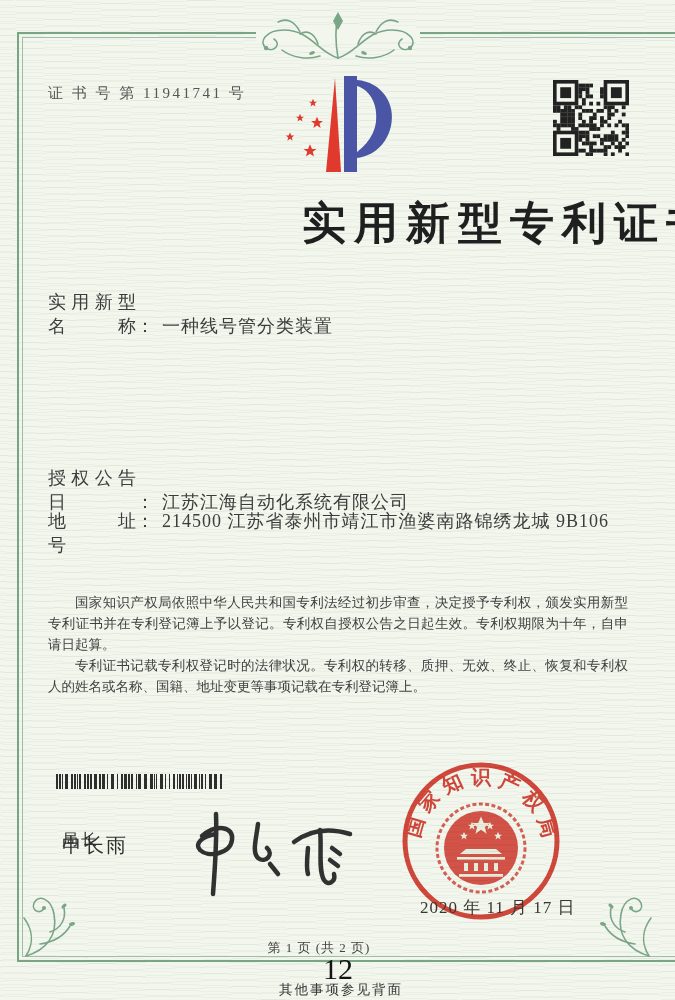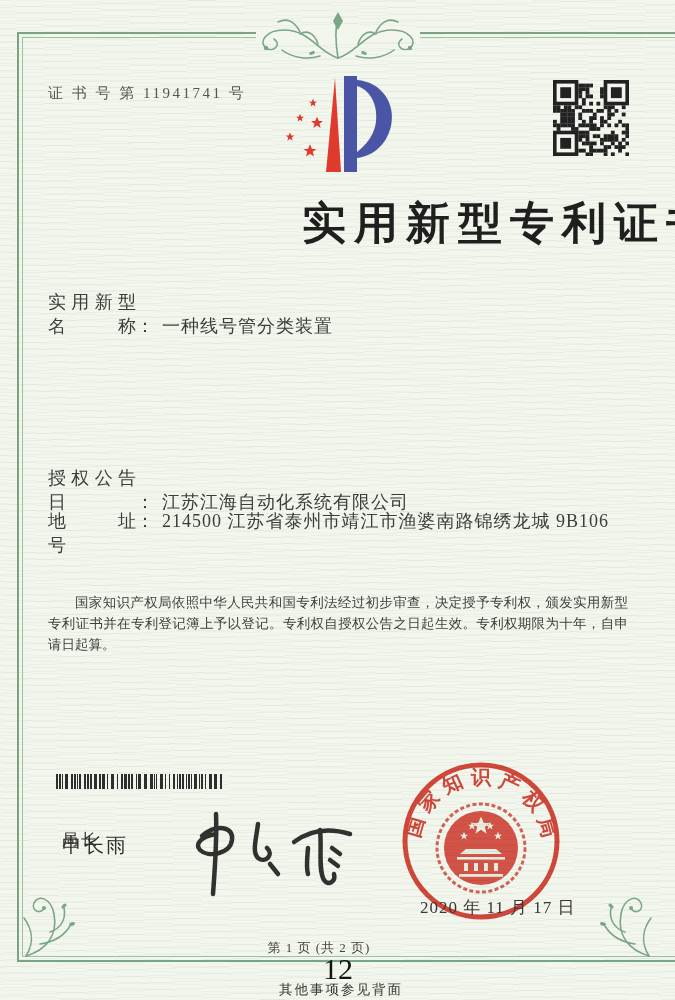--- a/index.html
+++ b/index.html
@@ -305,20 +305,21 @@
   </div>
   <div class="frow" style="top:509px">
     <span class="flabel">地址</span><span class="fcolon">：</span><span class="fvalue">214500 江苏省泰州市靖江市渔婆南路锦绣龙城 9B106 号</span>
   </div>
 
   <div class="frow" style="top:554px">
   </div>
 
   <div class="paras">
     <p>国家知识产权局依照中华人民共和国专利法经过初步审查，决定授予专利权，颁发实用新型专利证书并在专利登记簿上予以登记。专利权自授权公告之日起生效。专利权期限为十年，自申请日起算。</p>
+    <p>专利证书记载专利权登记时的法律状况。专利权的转移、质押、无效、终止、恢复和专利权人的姓名或名称、国籍、地址变更等事项记载在专利登记簿上。</p>
   </div>
 
   <div class="barcode-wrap">
     <svg id="barcode" width="170" height="15" viewBox="0 0 170 15">
         <rect x="0" y="0" width="2" height="15" fill="#2e2e2e"></rect>
         <rect x="3" y="0" width="2" height="15" fill="#2e2e2e"></rect>
         <rect x="6" y="0" width="1" height="15" fill="#2e2e2e"></rect>
         <rect x="9" y="0" width="3" height="15" fill="#2e2e2e"></rect>
         <rect x="15" y="0" width="2" height="15" fill="#2e2e2e"></rect>
         <rect x="18" y="0" width="2" height="15" fill="#2e2e2e"></rect>

